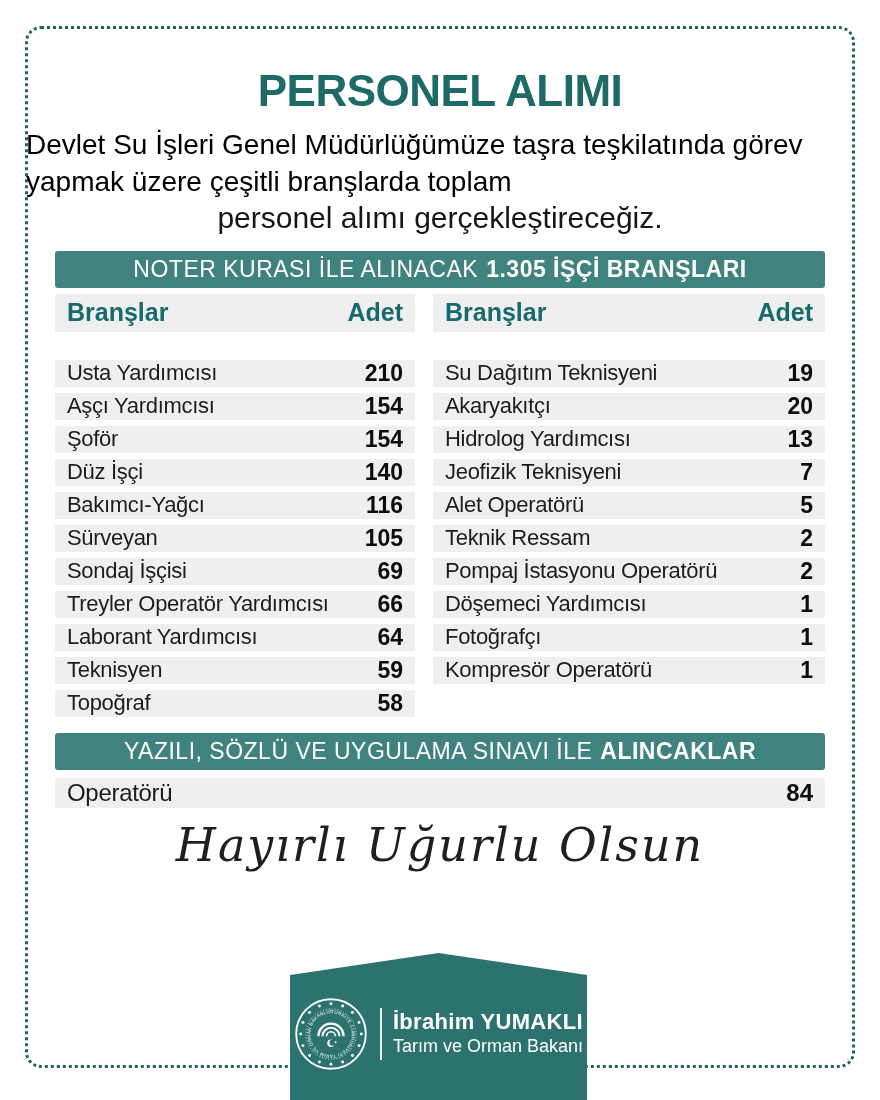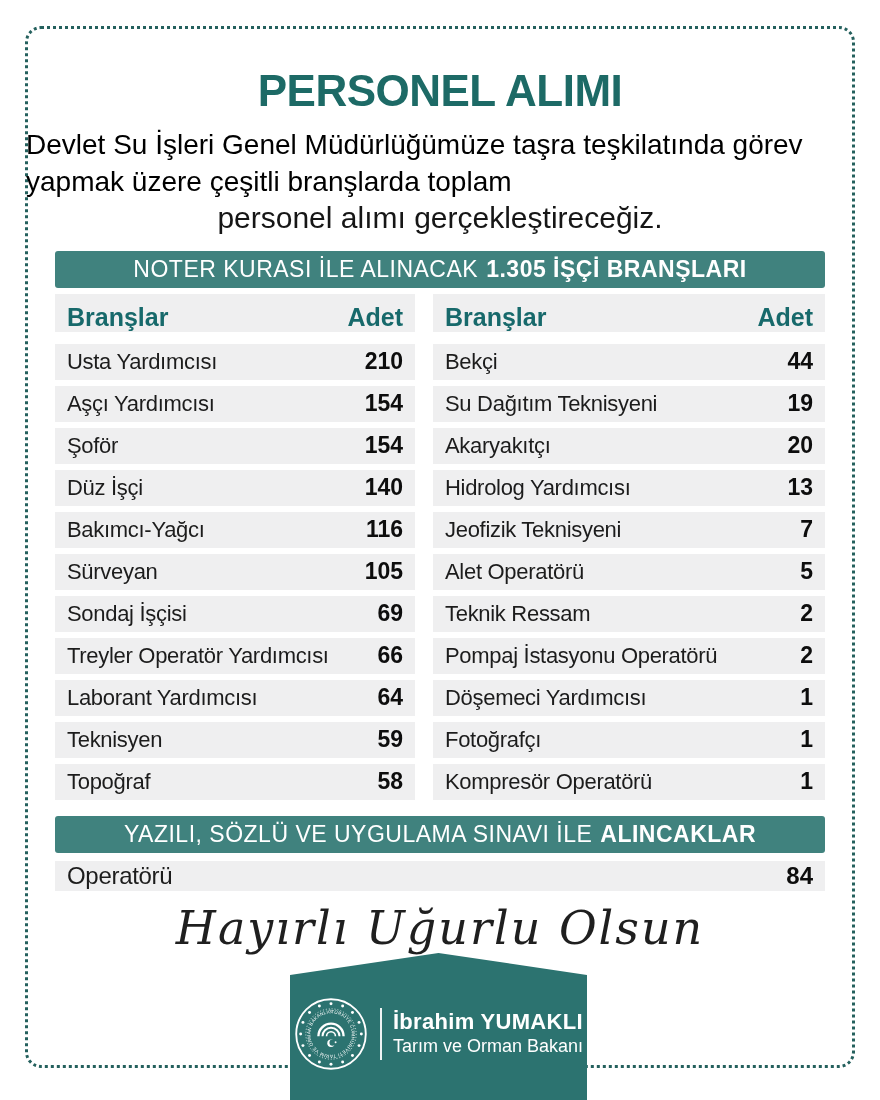--- a/index.html
+++ b/index.html
@@ -80,31 +80,31 @@
     margin:6px 29px 0;
     display:flex;
     gap:18px;
   }
   .col-left{flex:0 0 360px;}
   .col-right{flex:1;}
   .header-row{
     background:var(--row-bg);
     height:38px;
     display:flex;
-    align-items:flex-end;
+    align-items:center;
     justify-content:space-between;
     padding:0 12px;
     font-size:25px;
     font-weight:bold;
     color:#17696b;
-    margin-bottom:12px;
+    margin-bottom:28px;
   }
   .row{
     background:var(--row-bg);
-    height:36px;
+    height:27px;
     display:flex;
     align-items:center;
     justify-content:space-between;
     padding:0 12px;
     margin-bottom:6px;
     font-size:22px;
   }
   .row-label{color:#1c1c1c;letter-spacing:-0.3px;}
   .row-value{font-weight:bold;color:#0d0d0d;font-size:23px;}
   .band-2{margin-top:10px;}
@@ -232,24 +232,20 @@
             <span class="row-value">58</span>
           </div>
         </div>
     </div>
     <div class="col-right">
       <div class="header-row">
         <span>Branşlar</span>
         <span>Adet</span>
       </div>
       <div class="rows">
-          <div class="row">
-            <span class="row-label">Bekçi</span>
-            <span class="row-value">44</span>
-          </div>
           <div class="row">
             <span class="row-label">Su Dağıtım Teknisyeni</span>
             <span class="row-value">19</span>
           </div>
           <div class="row">
             <span class="row-label">Akaryakıtçı</span>
             <span class="row-value">20</span>
           </div>
           <div class="row">
             <span class="row-label">Hidrolog Yardımcısı</span>

